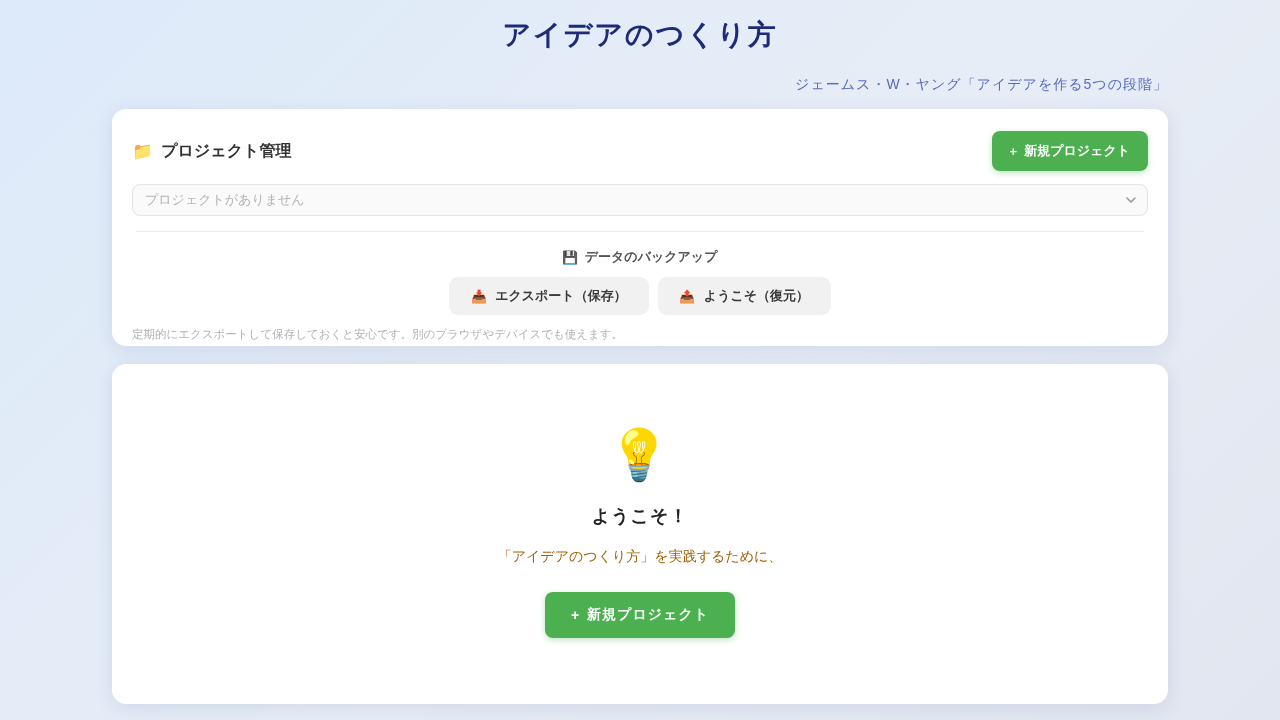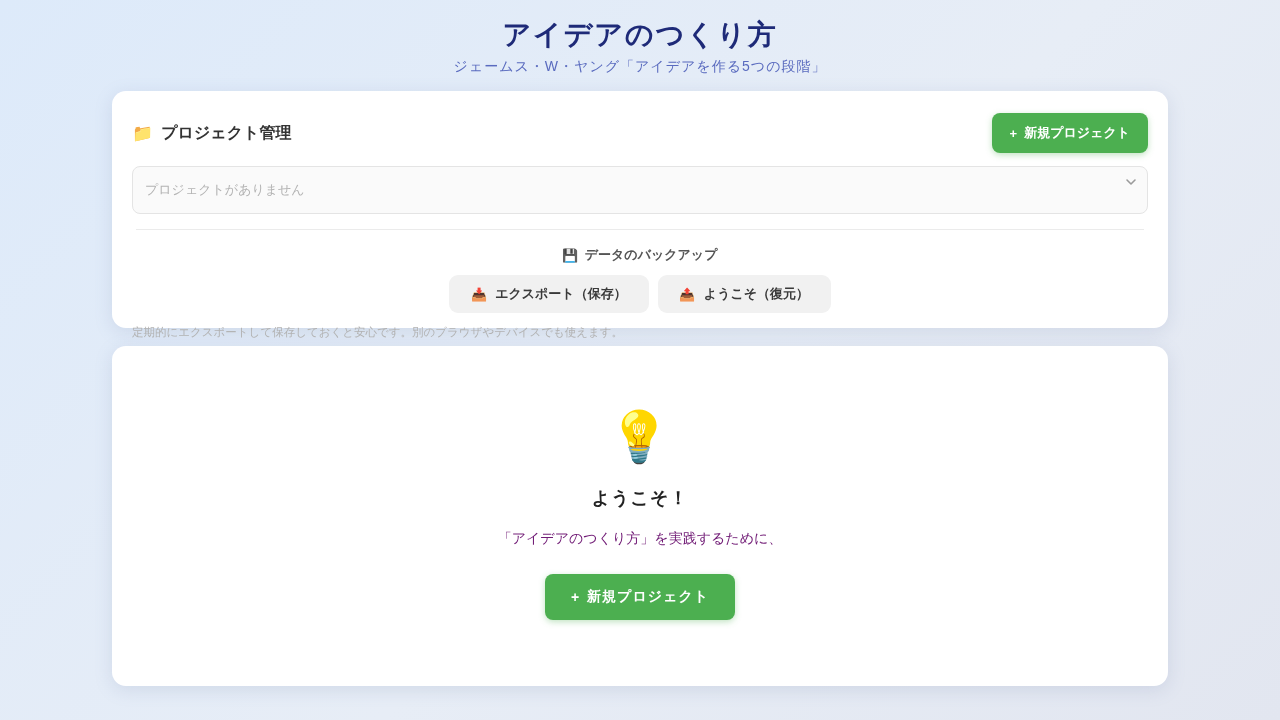--- a/index.html
+++ b/index.html
@@ -10,21 +10,21 @@
     color: #333;
   }
   .page { width: 1056px; margin: 0 auto; border-radius: 23px; }
 
   
   .app-header { text-align: center; padding-top: 16px; }
   .app-title {
     font-size: 28px; font-weight: bold; color: #1e2a78; letter-spacing: 2px;
   }
   .app-subtitle {
-    margin-top: 4px; font-size: 14px; color: #5a6bbf; letter-spacing: 1px;
+    margin-top: 22px; font-size: 14px; color: #5a6bbf; letter-spacing: 1px; text-align: right;
   }
 
   
   .card {
     background: #ffffff; border-radius: 14px;
     box-shadow: 0 4px 18px rgba(110, 130, 170, 0.18);
   }
   .card-projects { margin-top: 15px; padding: 22px 20px 16px 20px; height: 237px; }
   .card-welcome {
     margin-top: 18px; height: 340px;
@@ -42,21 +42,21 @@
     border-radius: 8px; font-weight: bold; font-family: inherit;
     display: inline-flex; align-items: center; gap: 7px;
     box-shadow: 0 2px 6px rgba(76, 175, 80, 0.35);
   }
   .btn-green.small { font-size: 13px; padding: 11px 18px; }
   .btn-green.large { font-size: 14px; padding: 14px 26px; margin-top: 24px; letter-spacing: 1px; }
   .btn-green .plus { font-weight: bold; }
 
   
   .select-box {
-    position: relative; margin-top: 13px; height: 48px;
+    position: relative; margin-top: 13px; height: 32px;
     background: #fafafa; border: 1px solid #e4e4e4; border-radius: 8px;
     display: flex; align-items: center; padding: 0 12px;
     font-size: 13px; color: #b3b3b3; cursor: pointer;
   }
   .select-box .chevron { position: absolute; right: 10px; top: 9px; color: #9a9a9a; }
 
   .divider { border: none; border-top: 1px solid #ebebeb; margin: 15px 4px 0 4px; }
 
   
   .backup-title {
@@ -67,21 +67,21 @@
   .btn-gray {
     background: #f1f1f1; color: #3a3a3a; border: none; cursor: pointer;
     border-radius: 9px; font-size: 13px; font-weight: 600; font-family: inherit;
     padding: 10px 22px; display: inline-flex; align-items: center; gap: 8px;
   }
   .backup-note { margin-top: 12px; text-align: left; font-size: 11.5px; color: #b2b2b2; }
 
   
   .welcome-emoji { font-size: 50px; line-height: 1; }
   .welcome-heading { margin-top: 24px; font-size: 18px; font-weight: bold; color: #222; letter-spacing: 1px; }
-  .welcome-text { margin-top: 16px; font-size: 14px; color: #701a75; line-height: 24px; }
+  .welcome-text { margin-top: 16px; font-size: 14px; color: #a16207; line-height: 24px; }
 </style>
 </head>
 <body>
 
 <div class="page">
 
   <header class="app-header">
     <h1 class="app-title">アイデアのつくり方</h1>
     <div class="app-subtitle">ジェームス・W・ヤング「アイデアを作る5つの段階」</div>
   </header>

